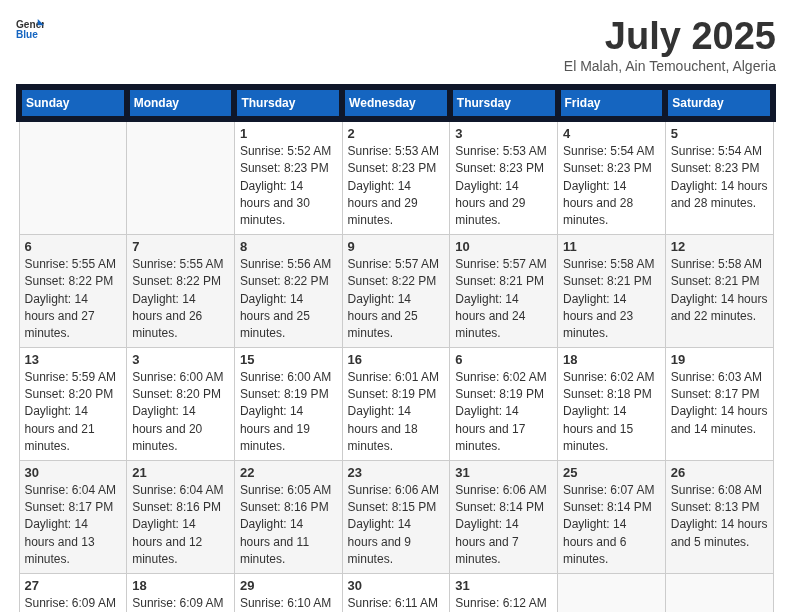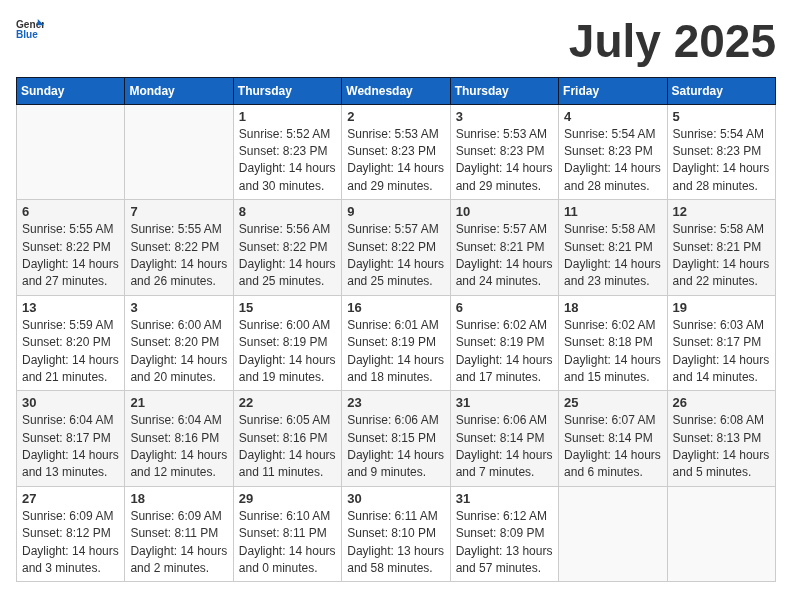--- a/index.html
+++ b/index.html
@@ -22,41 +22,41 @@
       gap: 4px;
     }
     .logo-icon {
       width: 28px;
       height: 28px;
     }
     .title-area {
       text-align: right;
     }
     .main-title {
-      font-size: 46px;
+      font-size: 38px;
       font-weight: bold;
       color: #333;
       line-height: 1.1;
     }
     .subtitle {
       font-size: 14px;
       color: #555;
     }
     .calendar {
       width: 100%;
       border-collapse: collapse;
       font-size: 11px;
     }
     .calendar th {
       background-color: #1565c0;
       color: #fff;
       padding: 6px 4px;
       text-align: left;
       font-size: 12px;
-      border: 1px solid #0f172a;
+      border: 6px solid #0f172a;
     }
     .calendar td {
       border: 1px solid #ccc;
       vertical-align: top;
       padding: 4px 5px;
       width: calc(100%/7);
       min-height: 80px;
       background: #fff;
     }
     .calendar td.empty {
@@ -90,20 +90,21 @@
 <div class="header-area">
   <div class="logo">
     <svg class="logo-icon" viewBox="0 0 36 36">
       <text x="0" y="16" font-size="13" font-weight="bold" fill="#333" font-family="Arial">General</text>
       <text x="0" y="28" font-size="13" font-weight="bold" fill="#1565c0" font-family="Arial">Blue</text>
       <polygon points="28,4 36,12 28,12" fill="#1565c0"></polygon>
     </svg>
   </div>
   <div class="title-area">
     <div class="main-title">July 2025</div>
+    <div class="subtitle">El Malah, Ain Temouchent, Algeria</div>
   </div>
 </div>
 
 <table class="calendar">
   <thead>
     <tr>
     <th>Sunday</th>
         <th>Monday</th>
         <th>Thursday</th>
         <th>Wednesday</th>

